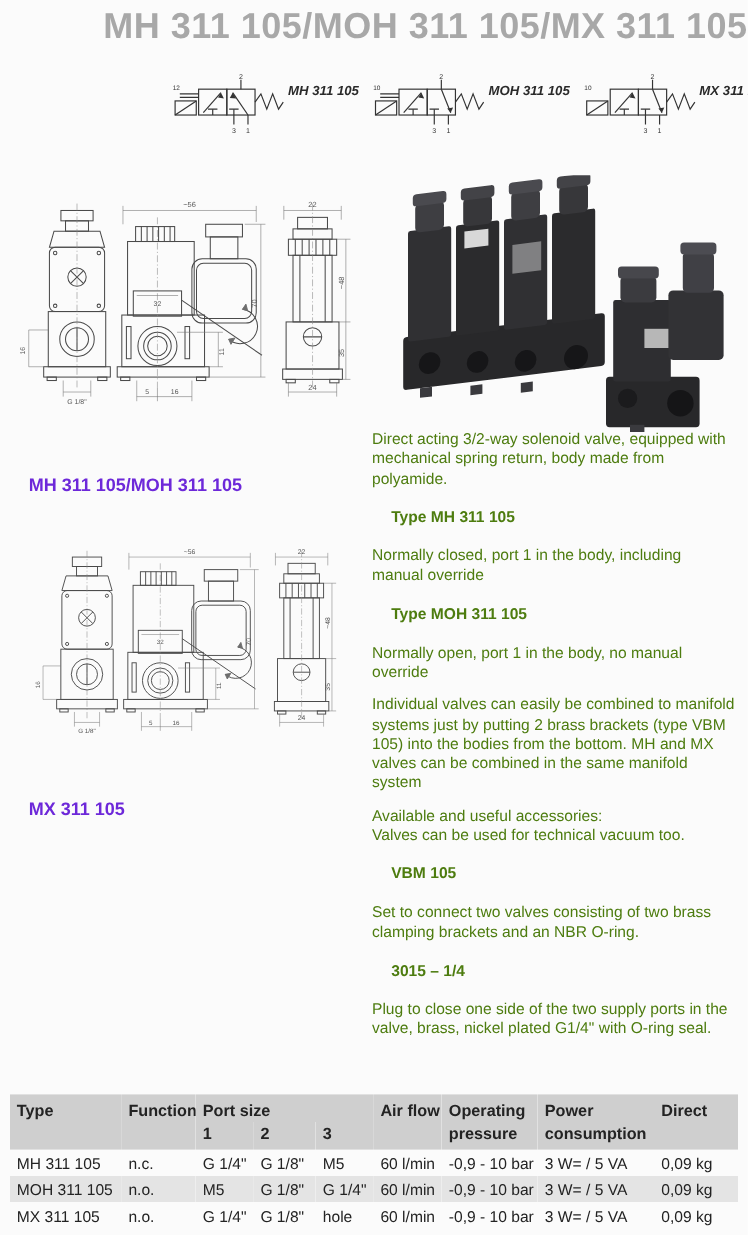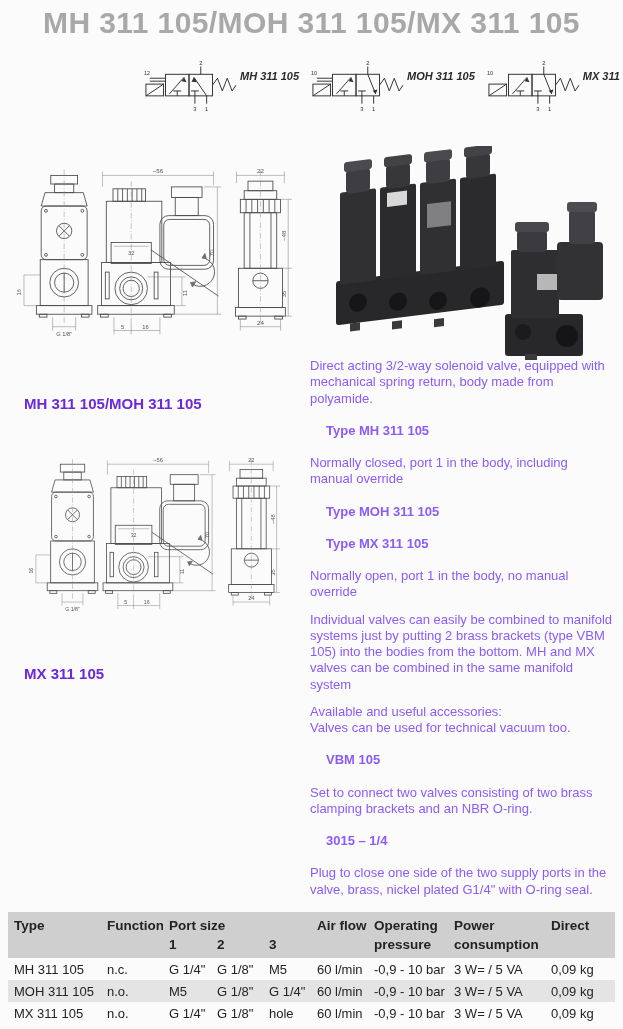--- a/index.html
+++ b/index.html
@@ -3,21 +3,21 @@
 <meta charset="utf-8">
 <style>
   html,body { margin:0; padding:0; }
   #page {
     position:relative; width:623px; height:1029px;
     background:#fbfbfb; overflow:hidden;
     font-family:"Liberation Sans", sans-serif; color:#232323;
   }
   .title {
     position:absolute; top:6px; left:0; right:0;
-    text-align:center; font-size:30px; font-weight:bold;
+    text-align:right; font-size:30px; font-weight:bold;
     color:#a8a8a8; letter-spacing:0.4px; white-space:nowrap;
   }
   
   .symbols { position:absolute; top:60px; left:142px; display:flex; gap:10px; }
   .symbol-group { display:flex; align-items:flex-start; }
   .symbol-label {
     font-style:italic; font-weight:bold; font-size:11px;
     margin:10px 0 0 2px; white-space:nowrap; color:#2a2a2a;
   }
   
@@ -25,21 +25,21 @@
   .drawing-caption {
     font-weight:bold; font-size:15px; color:#6d28d9;
     padding-left:16px; margin-top:4px; white-space:nowrap;
   }
   svg.tdraw text { font-family:"Liberation Sans",sans-serif; fill:#555; }
   
   .photo { position:absolute; }
   
   .desc {
     position:absolute; left:310px; top:358px; width:303px;
-    font-size:13px; line-height:1.25; color:#8b5cf6;
+    font-size:13px; line-height:1.25; color:#4d7c0f;
   }
   .desc p { margin:0 0 11px 0; }
   .desc h4 { margin:16px; font-size:13px; font-weight:bold; }
   .desc .block { margin-bottom:11px; }
   .desc .nogap p { margin:0; }
   
   .spec-table-wrap { position:absolute; left:8px; top:912px; width:607px; }
   table.spec { border-collapse:collapse; width:607px; font-size:13px; table-layout:fixed; }
   table.spec th, table.spec td {
     text-align:left; font-weight:normal; padding:2px 2px 2px 6px;
@@ -444,21 +444,20 @@
     <p>Direct acting 3/2-way solenoid valve, equipped with mechanical spring return, body made from polyamide.</p>
 
     <div class="block nogap">
       <h4>Type MH 311 105</h4>
       <p>Normally closed, port 1 in the body, including manual override</p>
     </div>
     <div class="block nogap">
       <h4>Type MOH 311 105</h4>
     </div>
     <div class="block nogap">
-      <h4>Type MX 311 105</h4>
       <p>Normally open, port 1 in the body, no manual override</p>
     </div>
 
     <p>Individual valves can easily be combined to manifold systems just by putting 2 brass brackets (type VBM 105) into the bodies from the bottom. MH and MX valves can be combined in the same manifold system</p>
     <p style="margin-bottom:0;">Available and useful accessories:</p>
 
     <p>Valves can be used for technical vacuum too.</p>
     <div class="block nogap">
       <h4>VBM 105</h4>
       <p>Set to connect two valves consisting of two brass clamping brackets and an NBR O-ring.</p>

